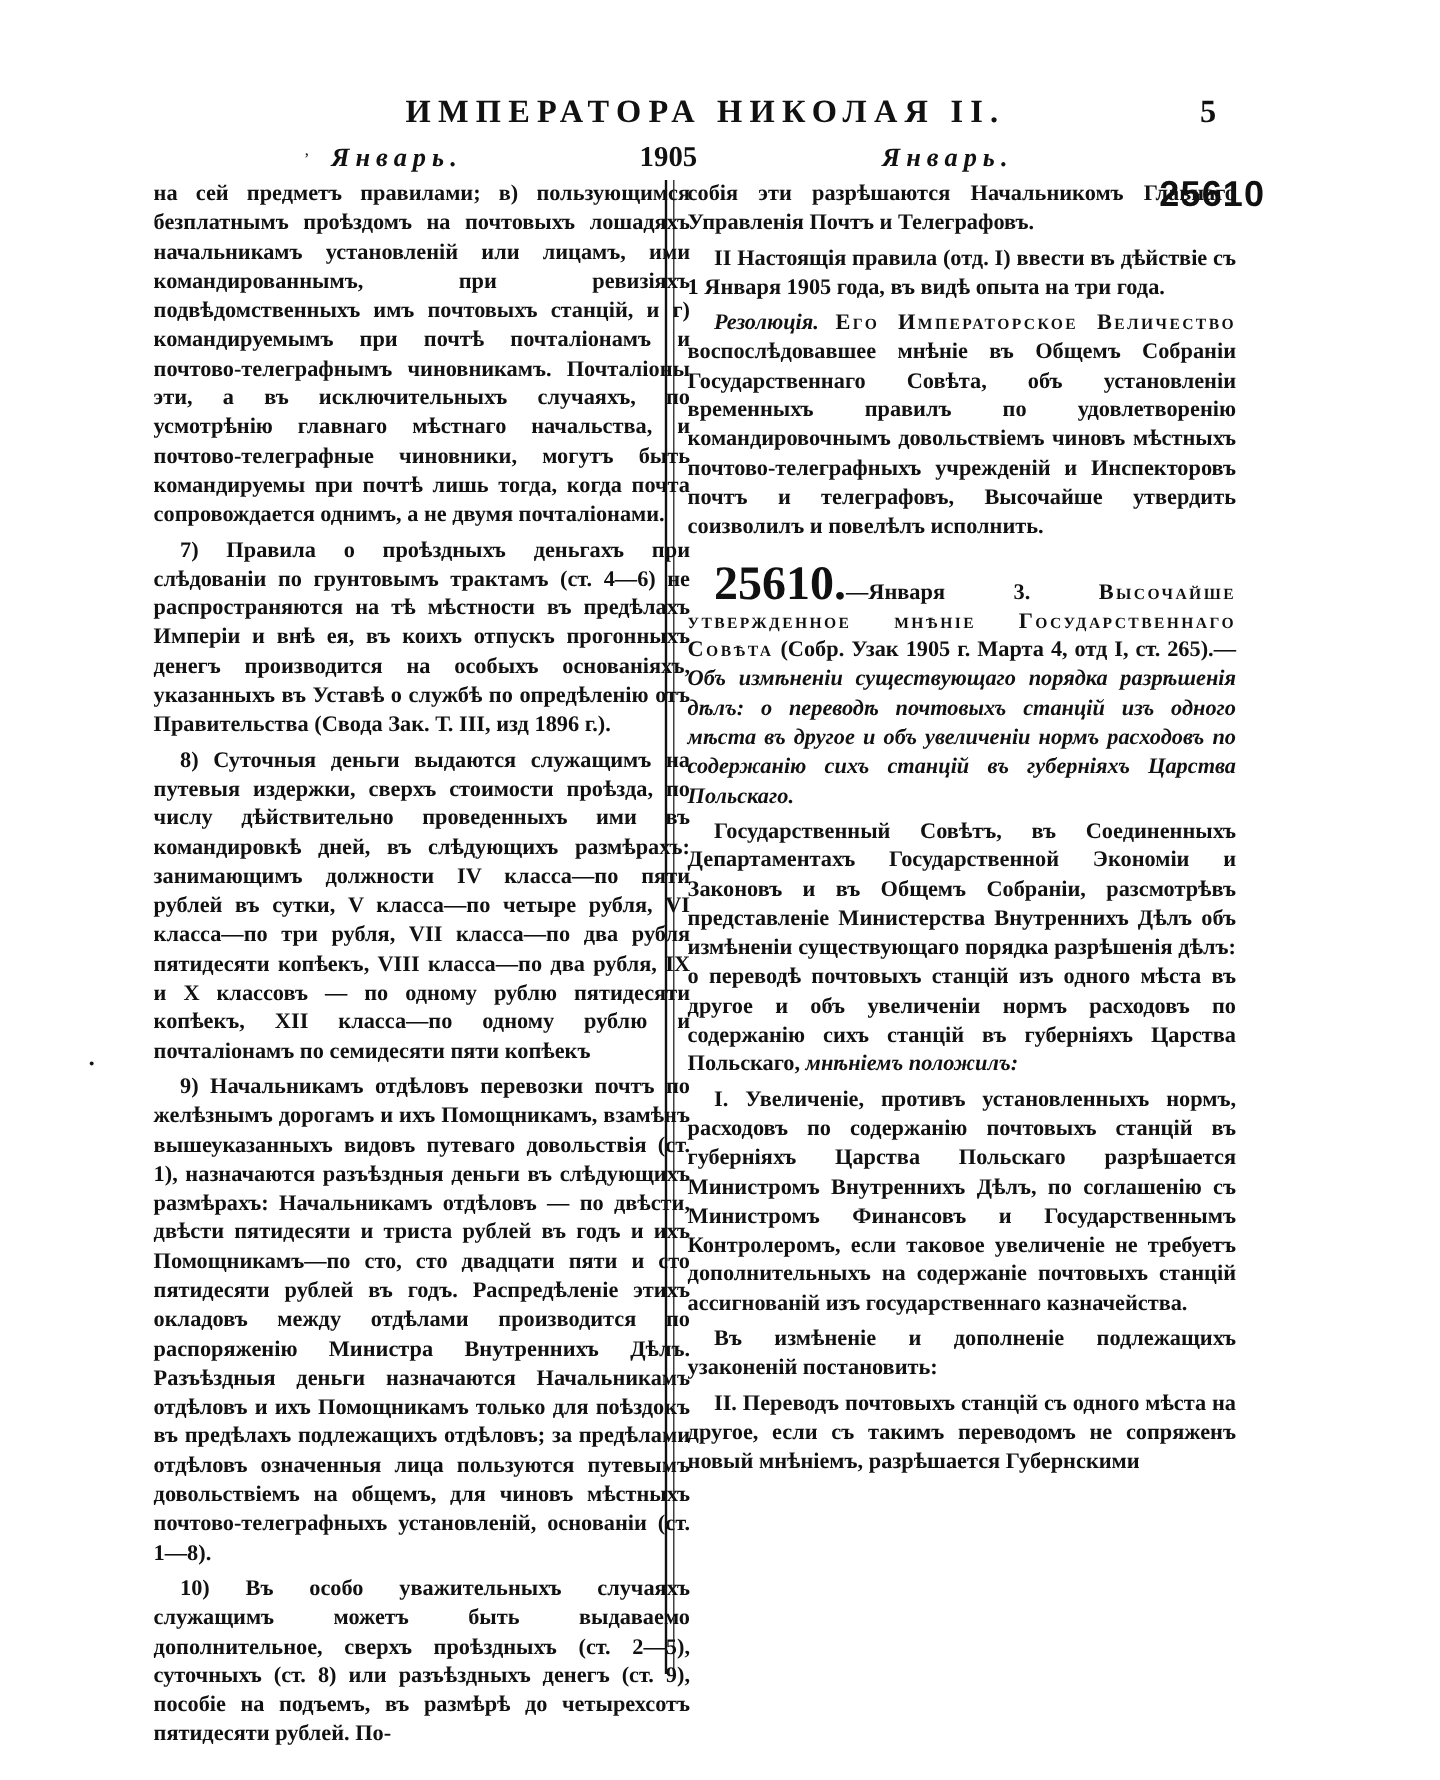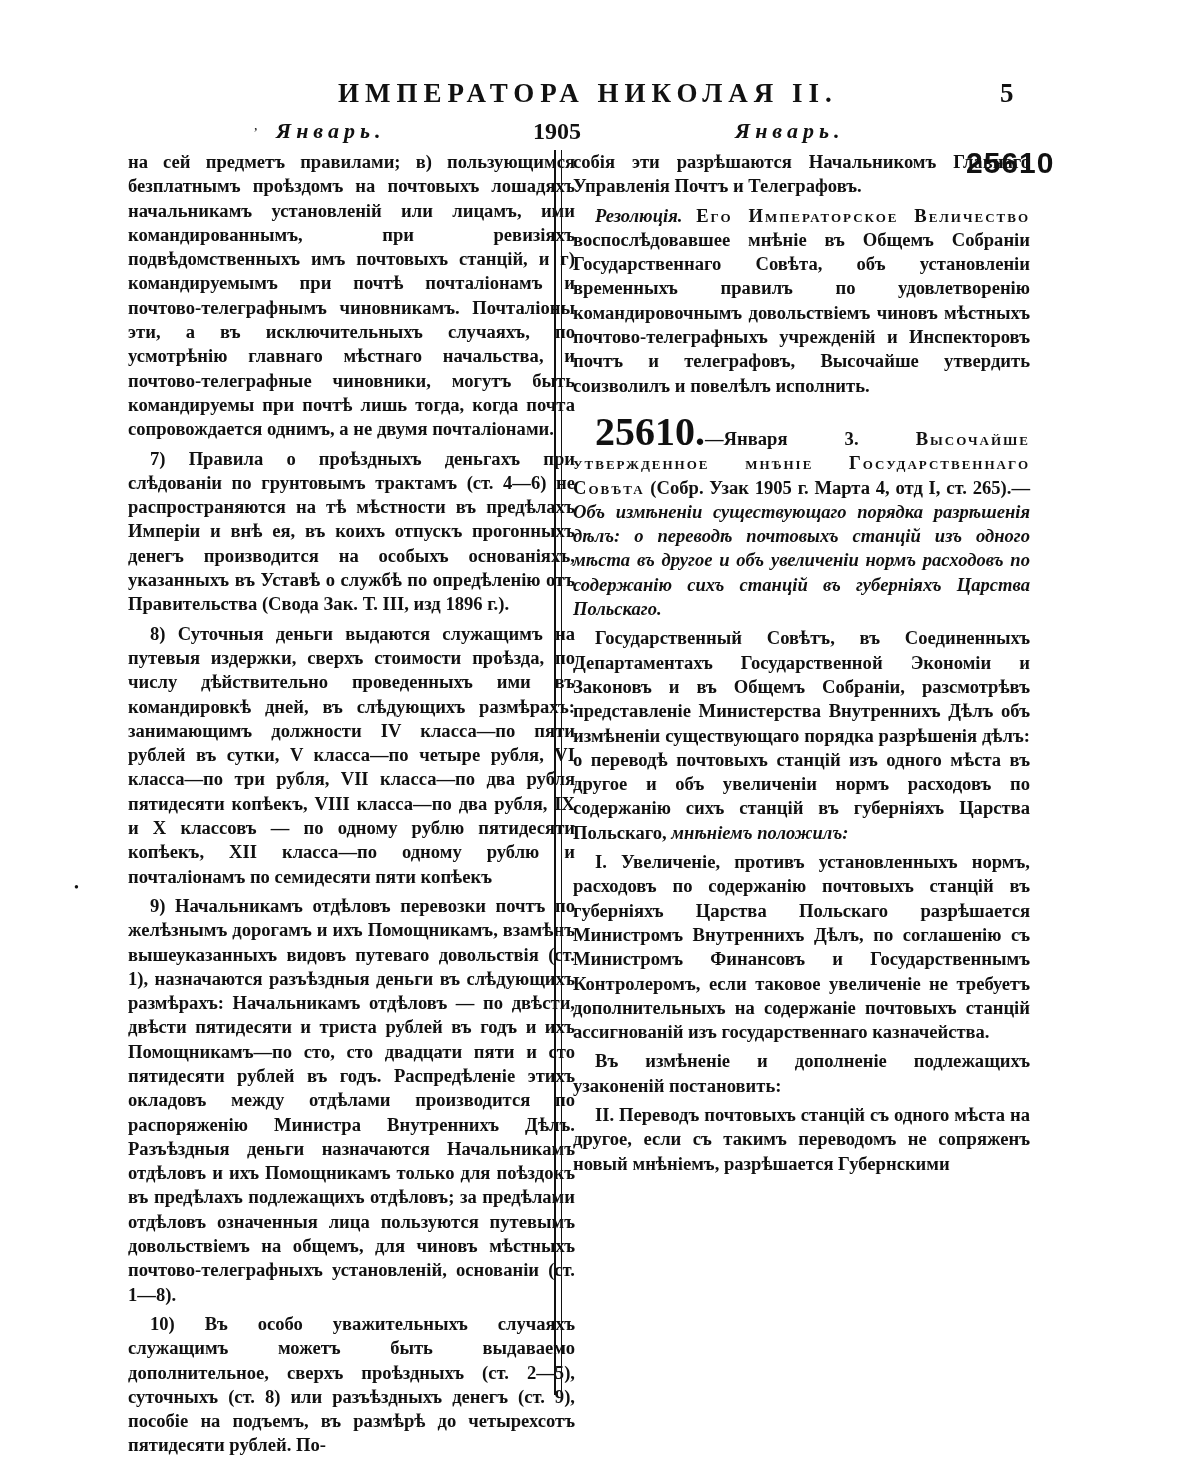--- a/index.html
+++ b/index.html
@@ -80,20 +80,21 @@
   <p>9) Начальникамъ отдѣловъ перевозки почтъ по желѣзнымъ дорогамъ и ихъ Помощникамъ, взамѣнъ вышеуказанныхъ видовъ путеваго довольствія (ст. 1), назначаются разъѣздныя деньги въ слѣдующихъ размѣрахъ: Начальникамъ отдѣловъ — по двѣсти, двѣсти пятидесяти и триста рублей въ годъ и ихъ Помощникамъ—по сто, сто двадцати пяти и сто пятидесяти рублей въ годъ. Распредѣленіе этихъ окладовъ между отдѣлами производится по распоряженію Министра Внутреннихъ Дѣлъ. Разъѣздныя деньги назначаются Начальникамъ отдѣловъ и ихъ Помощникамъ только для поѣздокъ въ предѣлахъ подлежащихъ отдѣловъ; за предѣлами отдѣловъ означенныя лица пользуются путевымъ довольствіемъ на общемъ, для чиновъ мѣстныхъ почтово-телеграфныхъ установленій, основаніи (ст. 1—8).</p>
   <p>10) Въ особо уважительныхъ случаяхъ служащимъ можетъ быть выдаваемо дополнительное, сверхъ проѣздныхъ (ст. 2—5), суточныхъ (ст. 8) или разъѣздныхъ денегъ (ст. 9), пособіе на подъемъ, въ размѣрѣ до четырехсотъ пятидесяти рублей. По-</p>
 </div>
 
 <span class="bullet">•</span>
 
 <div class="divider"></div>
 
 <div class="column col-right">
   <p class="noindent">собія эти разрѣшаются Начальникомъ Главнаго Управленія Почтъ и Телеграфовъ.</p>
+  <p>II Настоящія правила (отд. I) ввести въ дѣйствіе съ 1 Января 1905 года, въ видѣ опыта на три года.</p>
   <p>
     <span class="it">Резолюція.</span>
     <span class="sc">Его Императорское Величество</span>
     <span>воспослѣдовавшее мнѣніе въ Общемъ Собраніи Государственнаго Совѣта, объ установленіи временныхъ правилъ по удовлетворенію командировочнымъ довольствіемъ чиновъ мѣстныхъ почтово-телеграфныхъ учрежденій и Инспекторовъ почтъ и телеграфовъ, Высочайше утвердить соизволилъ и повелѣлъ исполнить.</span>
   </p>
   <p class="section-head">
     <span class="big-num">25610.</span><span>—Января 3.</span>
     <span class="sc">Высочайше утвержденное мнѣніе Государственнаго Совѣта</span>
     <span>(Собр. Узак 1905 г. Марта 4, отд I, ст. 265).—</span>
     <span class="it">Объ измѣненіи существующаго порядка разрѣшенія дѣлъ: о переводѣ почтовыхъ станцій изъ одного мѣста въ другое и объ увеличеніи нормъ расходовъ по содержанію сихъ станцій въ губерніяхъ Царства Польскаго.</span>

